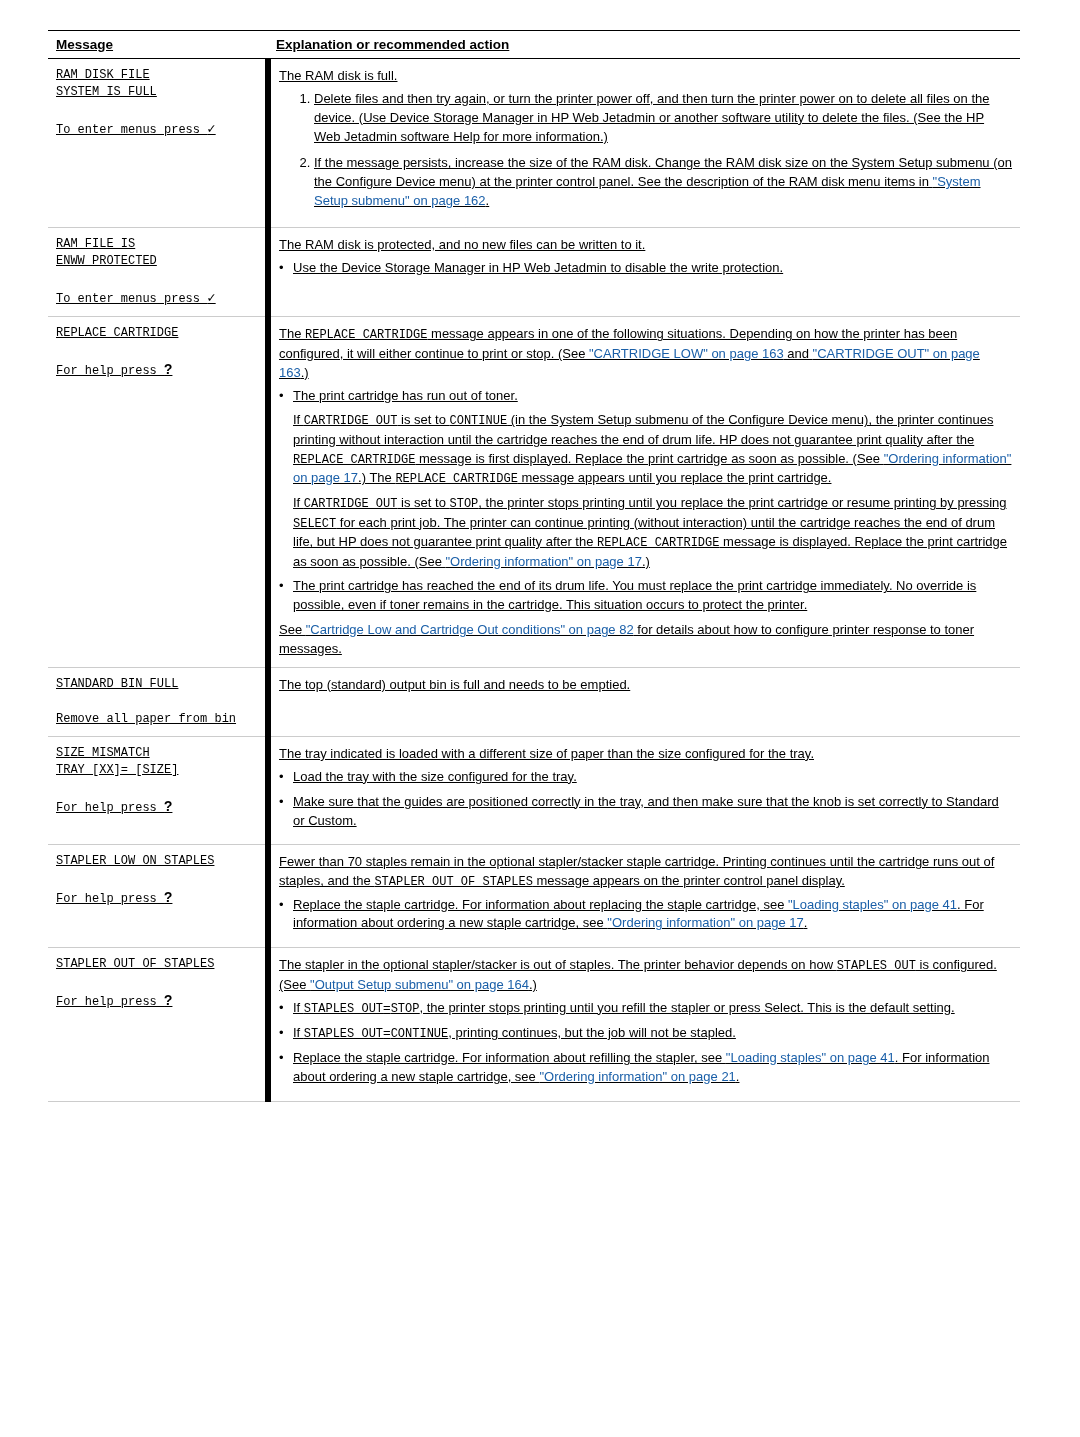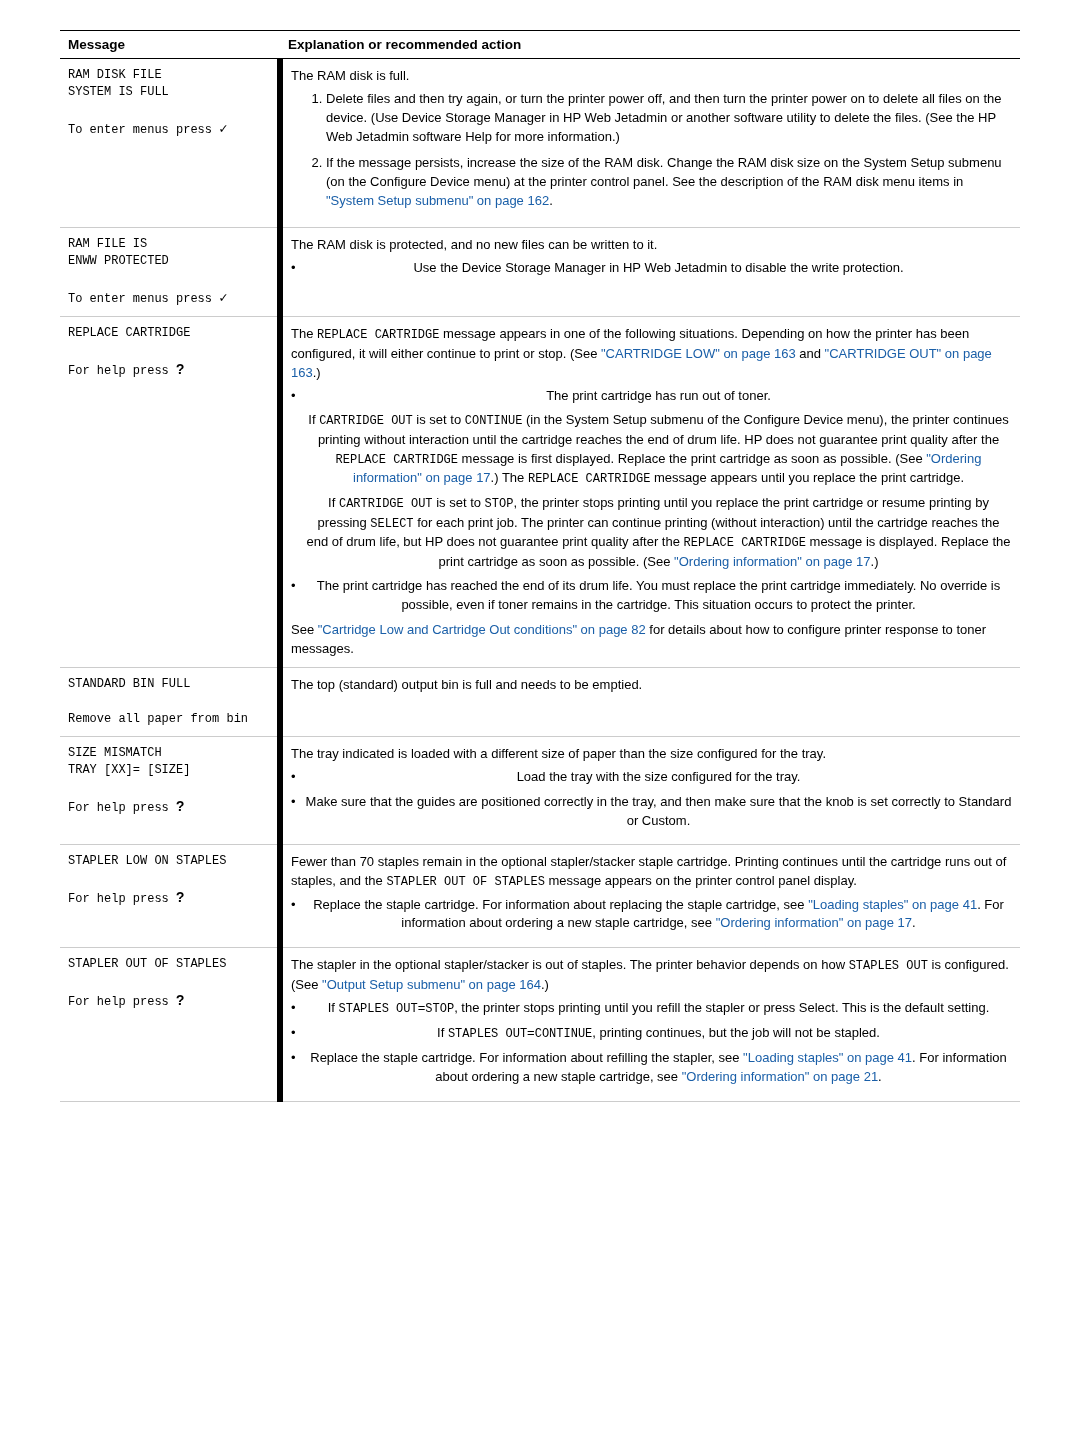--- a/index.html
+++ b/index.html
@@ -5,21 +5,22 @@
     * { margin: 0; padding: 0; box-sizing: border-box; }
     body {
       font-family: Arial, Helvetica, sans-serif;
       font-size: 13px;
       color: #000;
       background: #fff;
       width: 1080px;
       min-height: 1437px;
     }
     .page {
-      padding: 30px 60px 40px 60px;
+      padding: 30px 60px 40px 48px;
+      text-decoration: underline;
     }
     table {
       width: 100%;
       border-collapse: collapse;
       border-top: 1.5px solid #000;
     }
     thead tr th {
       border-bottom: 1.5px solid #000;
       padding: 6px 8px 6px 8px;
       text-align: left;
@@ -62,21 +63,20 @@
       margin-bottom: 8px;
     }
     ul {
       list-style: none;
       margin-top: 4px;
     }
     ul li {
       padding-left: 14px;
       position: relative;
       margin-bottom: 6px;
-      text-align: center;
     }
     ul li::before {
       content: "•";
       position: absolute;
       left: 0;
       top: 0;
     }
     .mono {
       font-family: 'Courier New', Courier, monospace;
       font-size: 12px;

